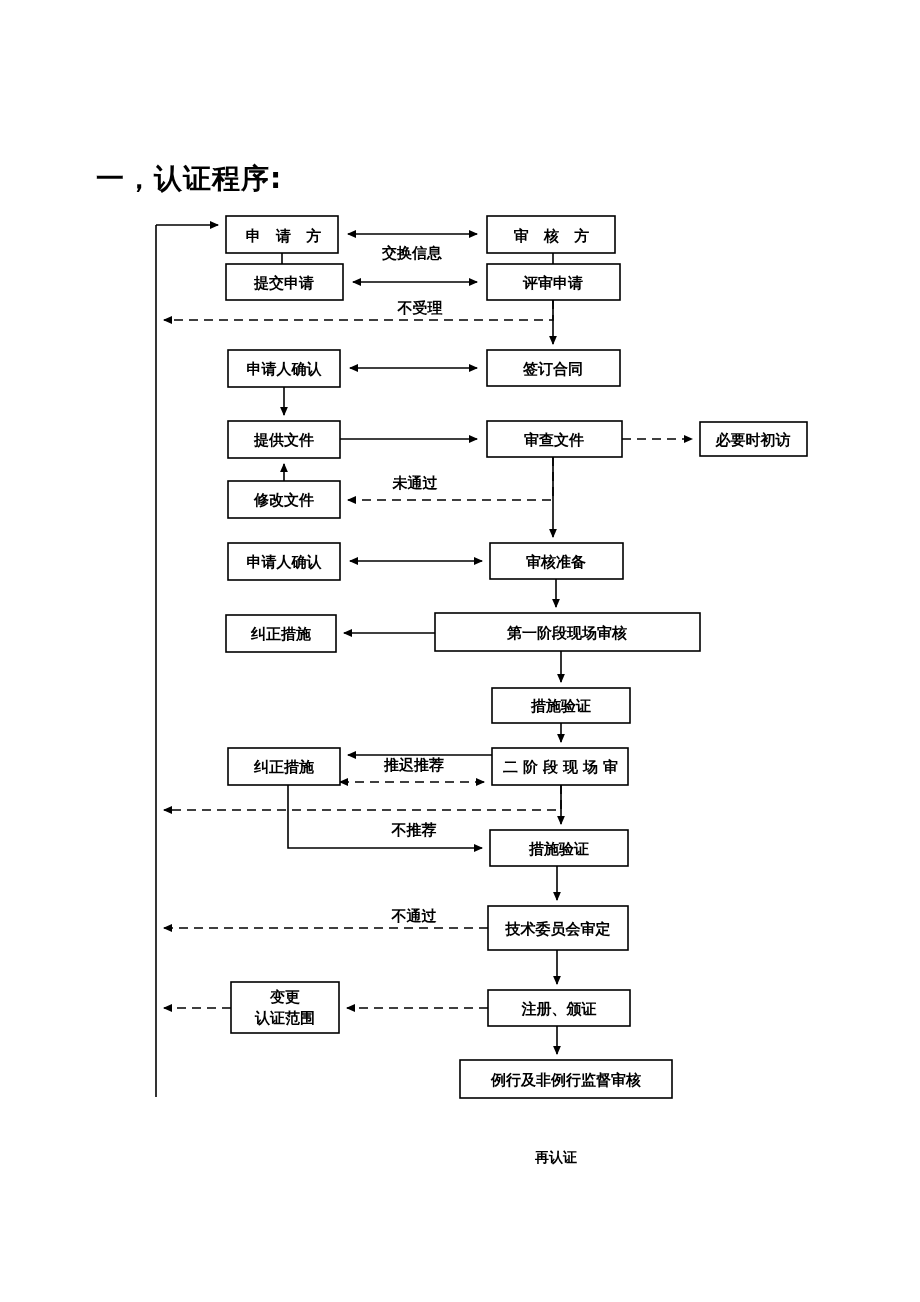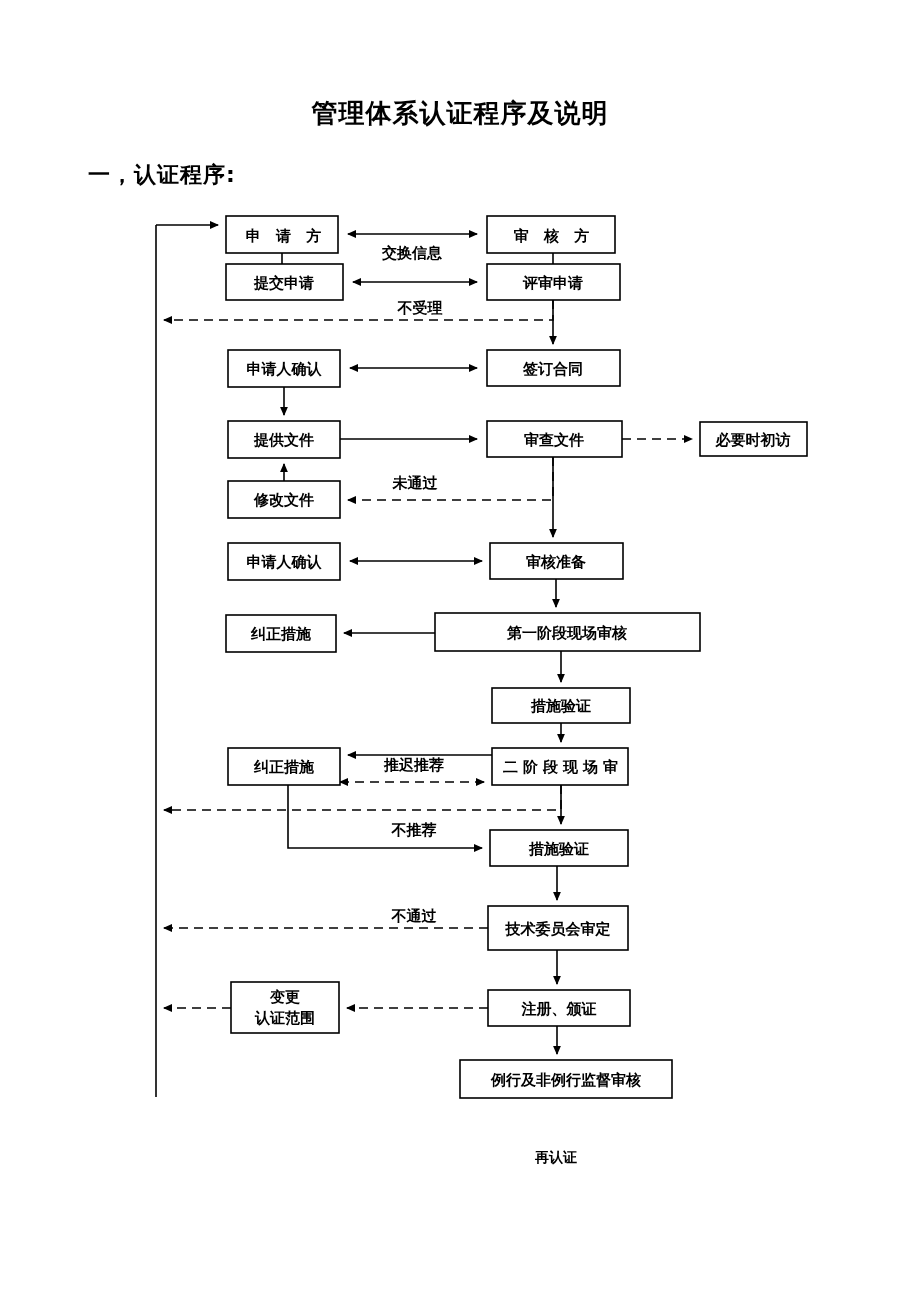--- a/index.html
+++ b/index.html
@@ -14,22 +14,22 @@
   .doc-title{
     position:absolute;
     left:0;right:0;top:96px;
     text-align:center;
     font-size:26px;
     font-weight:700;
     letter-spacing:1px;
   }
   .section-heading{
     position:absolute;
-    left:88px;top:160px;
-    font-size:22px;
+    left:96px;top:160px;
+    font-size:28px;
     font-weight:700;
     letter-spacing:1px;
   }
   .flow{
     position:absolute;
     left:0;top:0;
     width:920px;height:1302px;
   }
   svg text{
     font-family:"DejaVu Sans","Liberation Sans",sans-serif;
@@ -41,21 +41,20 @@
   .foot-label{font-size:14px;font-weight:700;text-anchor:middle;dominant-baseline:middle;}
   rect.node{fill:#ffffff;stroke:#000000;stroke-width:1.6;}
   path.solid,line.solid{stroke:#000000;stroke-width:1.6;fill:none;}
   path.dashed,line.dashed{stroke:#000000;stroke-width:1.6;fill:none;stroke-dasharray:9 6;}
 </style>
 </head>
 <body>
 
 <div class="page">
 
-  <div class="doc-title">管理体系认证程序及说明</div>
 
   <div class="section-heading">一，认证程序:</div>
 
   <svg class="flow" viewBox="0 0 920 1302">
     <defs>
       <marker id="ah" markerWidth="9" markerHeight="9" refX="8" refY="4.5" orient="auto" markerUnits="userSpaceOnUse">
         <path d="M0,0.6 L9,4.5 L0,8.4 z" fill="#000"></path>
       </marker>
       <marker id="ahs" markerWidth="9" markerHeight="9" refX="8" refY="4.5" orient="auto" markerUnits="userSpaceOnUse">
         <path d="M0,0.6 L9,4.5 L0,8.4 z" fill="#000"></path>

